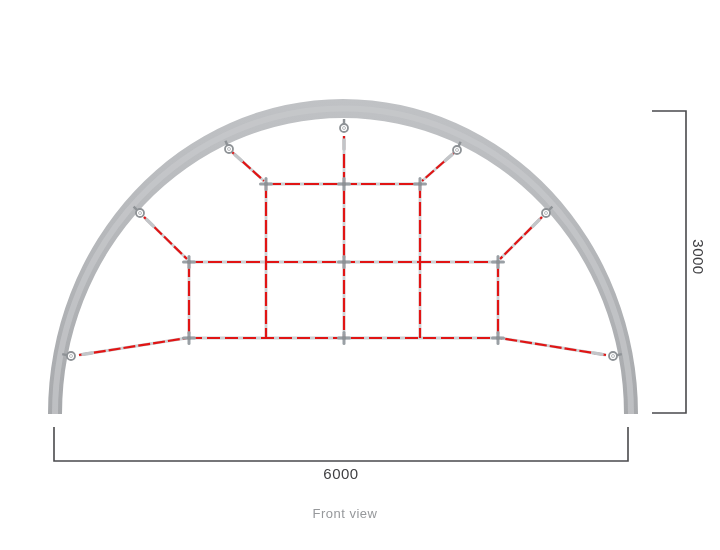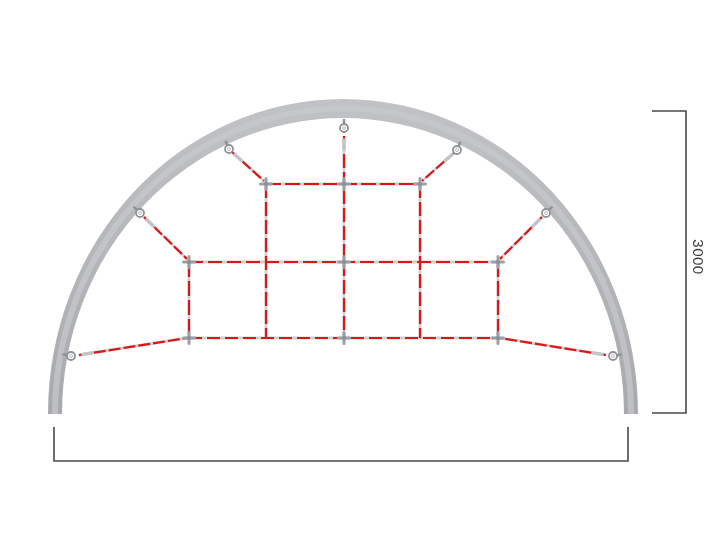--- a/index.html
+++ b/index.html
@@ -159,16 +159,18 @@
       </g>
       <g>
         <line x1="613" y1="356" x2="621.7992667508711" y2="354.1097871424055" stroke="#8e9296" stroke-width="2.4"></line>
         <circle cx="613" cy="356" r="4" fill="#ffffff" stroke="#8e9296" stroke-width="1.8"></circle>
         <circle cx="613" cy="356" r="1.5" fill="none" stroke="#b9bcbf" stroke-width="1"></circle>
       </g>
       <path d="M 54 427 L 54 461 L 628 461 L 628 427" fill="none" stroke="#4a4a4d" stroke-width="1.6"></path>
       <path d="M 652 111 L 686 111 L 686 413 L 652 413" fill="none" stroke="#4a4a4d" stroke-width="1.6"></path>
     </svg>
 
+  <div id="dim-width-label" class="dim-label">6000</div>
 
   <div id="dim-height-label" class="dim-label">3000</div>
 
+  <div id="view-caption">Front view</div>
 </div>
 
 </body></html>

